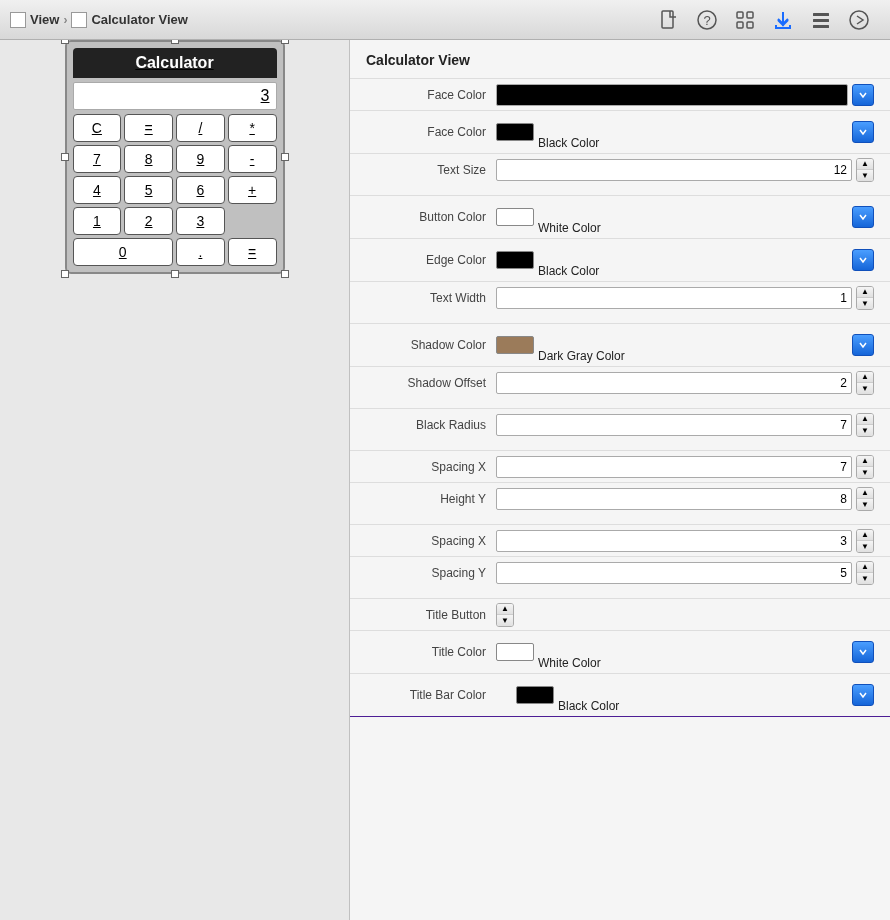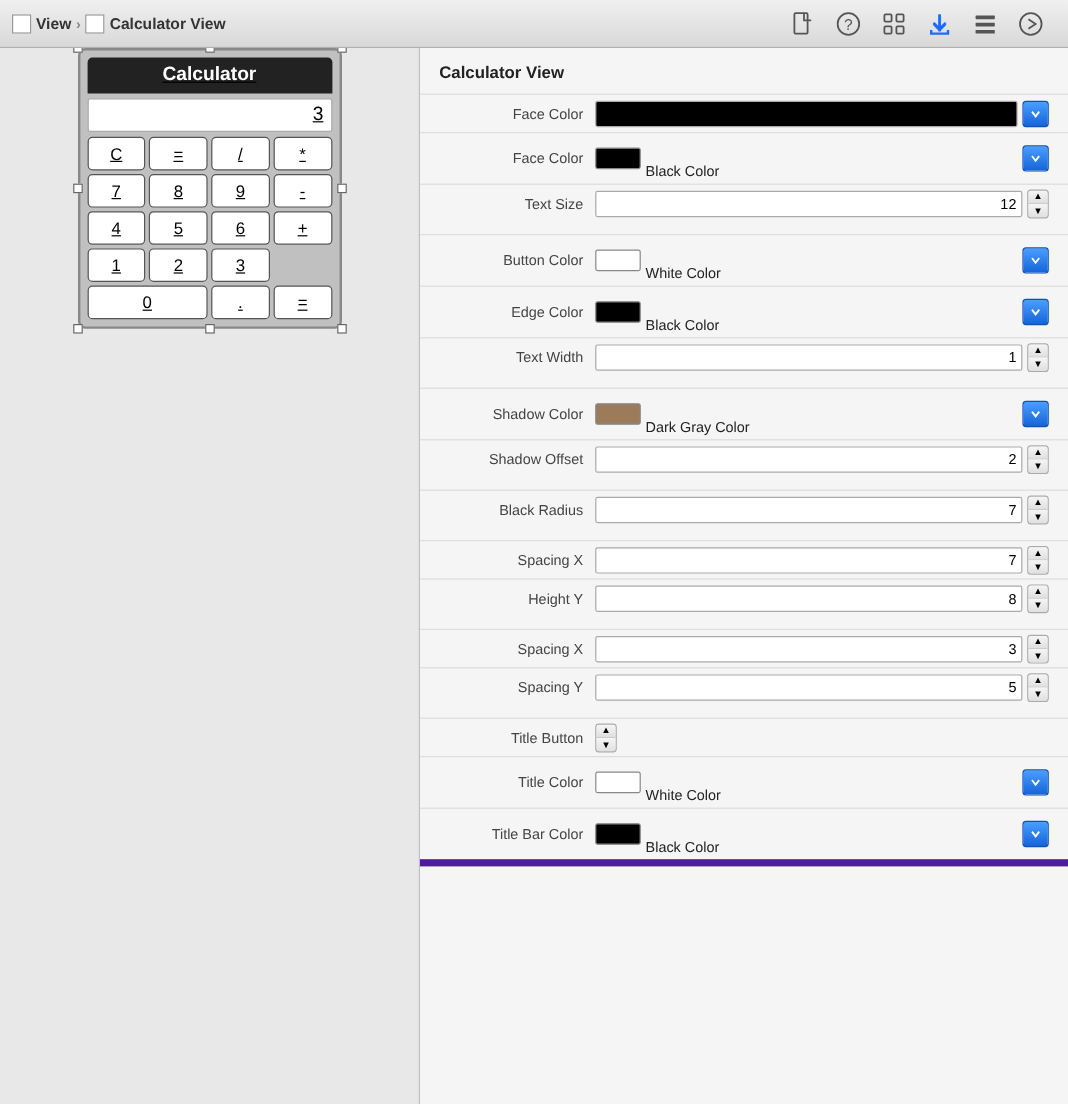--- a/index.html
+++ b/index.html
@@ -170,21 +170,22 @@
     }
 
     .prop-row {
       display: flex;
       align-items: center;
       min-height: 32px;
       padding: 3px 16px;
       border-top: 1px solid #ddd;
     }
     .prop-row:last-child {
-      border-bottom: 6px solid #4c1d95;
+      border-bottom: 1px solid #4c1d95;
+      gap: 20px;
     }
     .prop-label {
       width: 130px;
       text-align: right;
       padding-right: 10px;
       color: #444;
       font-size: 12px;
       flex-shrink: 0;
     }
     .prop-control {

